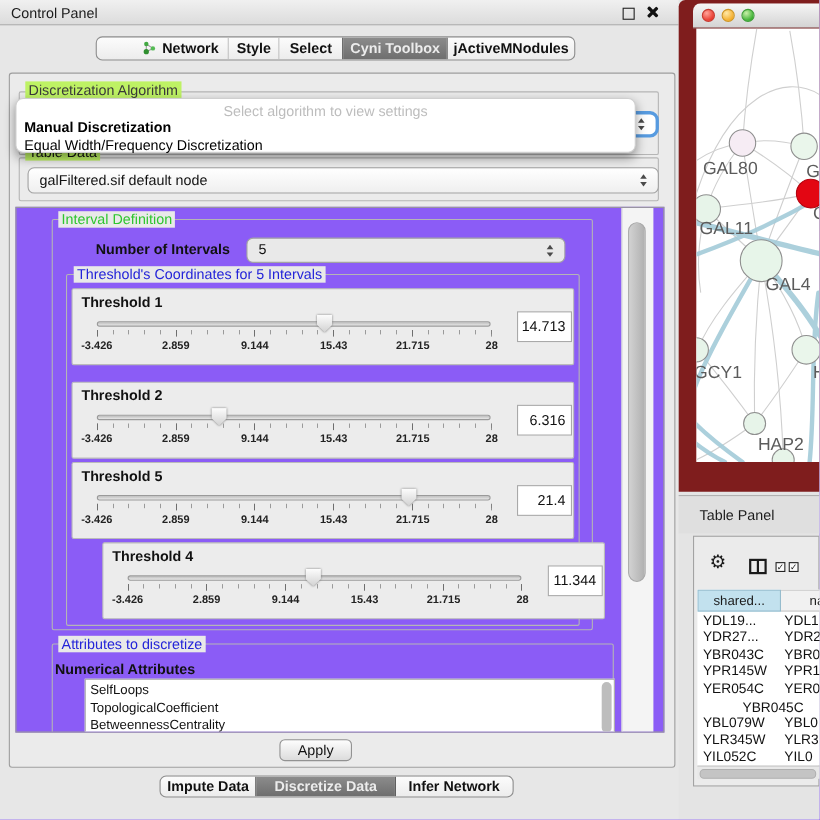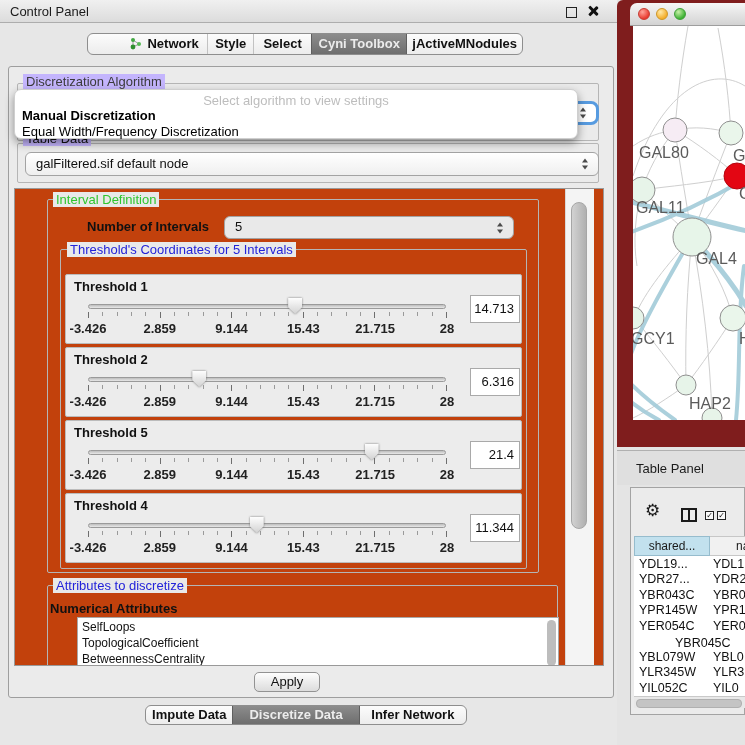--- a/index.html
+++ b/index.html
@@ -28,40 +28,40 @@
   .tab.sel + .tab{border-left:1px solid #5F5F5F;}
   .top-tabbar{left:87px;top:33px;width:436px;height:22px;padding-left:34px;}
   .bottom-tabbar{left:145px;top:705px;width:322px;height:20px;}
   .bottom-tabbar .tab{line-height:18px;}
   .net-ico{display:inline-block;width:13px;height:13px;vertical-align:-2px;margin-right:4px;}
 
   
   .main-panel{left:8px;top:66px;width:606px;height:632px;background:#EBEBEB;
               border:1px solid #9E9E9E;border-radius:3px;box-sizing:border-box;}
   .groupbox{position:absolute;border:1px solid #B5B5B5;border-radius:2px;box-sizing:border-box;}
-  .g-title{position:absolute;font-size:13px;background:#c4b5fd;padding:0 3px;color:#3A3A3A;}
+  .g-title{position:absolute;font-size:13px;background:#bef264;padding:0 3px;color:#3A3A3A;}
   .g-title.green{color:#2FC62F;background:#E9E9E9;}
   .g-title.blue{color:#2323D9;background:#E9E9E9;}
 
   .combo{position:absolute;background:linear-gradient(#FFFFFF,#EFEFEF);border:1px solid #A3A3A3;
          border-radius:6px;box-sizing:border-box;font-size:13px;color:#111;}
   .combo .val{position:absolute;left:10px;top:3px;}
   .spinner{position:absolute;right:9px;top:50%;transform:translateY(-50%);width:7px;height:11px;}
   .spinner:before,.spinner:after{content:"";position:absolute;left:0;border-left:3.5px solid transparent;border-right:3.5px solid transparent;}
   .spinner:before{top:0;border-bottom:4px solid #4A4A4A;}
   .spinner:after{bottom:0;border-top:4px solid #4A4A4A;}
   .focus-combo{position:absolute;background:#FFF;border:3px solid #579BE0;border-radius:8px;box-sizing:border-box;}
 
   .popup{position:absolute;background:#FFFFFF;border-radius:7px;box-shadow:0 4px 10px rgba(0,0,0,.4);
          border:1px solid #CFCFCF;box-sizing:border-box;}
   .popup-hint{position:absolute;left:0;right:0;top:3px;text-align:center;font-size:13px;color:#BDBDBD;}
   .popup-opt{position:absolute;left:7px;font-size:13px;color:#000;white-space:nowrap;}
 
   
-  .scroll-area{position:absolute;left:5px;top:121px;width:590px;height:478px;background:#c2410c;
+  .scroll-area{position:absolute;left:5px;top:121px;width:590px;height:478px;background:#8b5cf6;
                border:1px solid #999;box-sizing:border-box;overflow:hidden;}
   .vtrack{position:absolute;left:550px;top:0;width:28px;height:478px;background:#F4F4F4;border-left:1px solid #D9D9D9;}
   .vthumb{position:absolute;left:5px;top:13px;width:16px;height:327px;border-radius:8px;
           background:linear-gradient(to right,#D2D2D2,#B0B0B0);border:1px solid #A6A6A6;box-sizing:border-box;}
 
   .bold-label{position:absolute;font-size:13px;font-weight:bold;color:#111;white-space:nowrap;}
 
   
   .thr-box{position:absolute;left:50px;width:457px;height:70px;background:#ECECEC;
            border:1px solid #BBB;border-radius:2px;box-sizing:border-box;}
@@ -70,21 +70,21 @@
   .track{position:absolute;left:0;top:5px;width:358px;height:5px;border-radius:3px;
          background:linear-gradient(#BDBDBD,#E8E8E8);border:1px solid #9A9A9A;box-sizing:border-box;}
   .ticks-minor{position:absolute;left:0;top:13px;width:359px;height:4px;
     background:repeating-linear-gradient(to right,#9A9A9A 0,#9A9A9A 1px,transparent 1px,transparent 14.32px);}
   .ticks-major{position:absolute;left:0;top:13px;width:359px;height:6px;
     background:repeating-linear-gradient(to right,#6E6E6E 0,#6E6E6E 1px,transparent 1px,transparent 71.6px);}
   .thumb{position:absolute;top:-1px;width:14px;height:16px;filter:drop-shadow(0 0 1px #777);}
   .thumb-inner{width:100%;height:100%;clip-path:polygon(0 0,100% 0,100% 58%,50% 100%,0 58%);
                background:linear-gradient(#FDFDFD,#D2D2D2);}
   .scale{position:absolute;left:22px;top:46px;width:359px;height:12px;}
-  .sc{position:absolute;top:0;transform:translateX(-50%);font-size:13px;font-weight:bold;color:#222;white-space:nowrap;}
+  .sc{position:absolute;top:0;transform:translateX(-50%);font-size:10px;font-weight:bold;color:#222;white-space:nowrap;}
   .thr-value{position:absolute;left:404px;top:20px;width:50px;height:28px;background:#FFF;
              border:1px solid #A9A9A9;box-sizing:border-box;font-size:13px;color:#111;
              text-align:right;line-height:26px;padding-right:5px;}
 
   
   .listbox{position:absolute;left:62px;top:428px;width:482px;height:50px;background:#FFF;
            border:1px solid #A8A8A8;box-sizing:border-box;overflow:hidden;}
   .list-item{position:absolute;left:4px;font-size:12px;color:#111;white-space:nowrap;}
   .list-vthumb{position:absolute;right:2px;top:2px;width:9px;height:46px;border-radius:5px;background:#BDBDBD;}
 
@@ -177,21 +177,21 @@
 
         <span class="bold-label" style="left:72px;top:30px;">Number of Intervals</span>
         <div class="combo" style="left:209px;top:27px;width:290px;height:23px;background:#E9E9E9;">
           <span class="val" style="top:2px;">5</span>
           <span class="spinner"></span>
         </div>
 
         <div class="groupbox" style="left:45px;top:60px;width:467px;height:320px;"></div>
         <span class="g-title blue" style="left:52px;top:53px;">Threshold's Coordinates for 5 Intervals</span>
 
-        <div class="thr-box" style="top:85px;">
+        <div class="thr-box" style="top:73px;">
           <span class="thr-title">Threshold 1</span>
           <div class="slider">
             <div class="track"></div>
             <div class="ticks-minor"></div>
             <div class="ticks-major"></div>
             <div class="thumb" style="left: calc(57.7% - 7px);">
                 <div class="thumb-inner"></div>
               </div>
           </div>
           <div class="scale">
@@ -240,21 +240,21 @@
             <span class="sc" style="left:0%;">-3.426</span>
             <span class="sc" style="left:20%;">2.859</span>
             <span class="sc" style="left:40%;">9.144</span>
             <span class="sc" style="left:60%;">15.43</span>
             <span class="sc" style="left:80%;">21.715</span>
             <span class="sc" style="left:100%;">28</span>
           </div>
           <div class="thr-value">21.4</div>
         </div>
 
-        <div class="thr-box" style="top:304px;">
+        <div class="thr-box" style="top:304px;margin-left:28px;">
           <span class="thr-title">Threshold 4</span>
           <div class="slider">
             <div class="track"></div>
             <div class="ticks-minor"></div>
             <div class="ticks-major"></div>
             <div class="thumb" style="left: calc(47% - 7px);">
                 <div class="thumb-inner"></div>
               </div>
           </div>
           <div class="scale">

